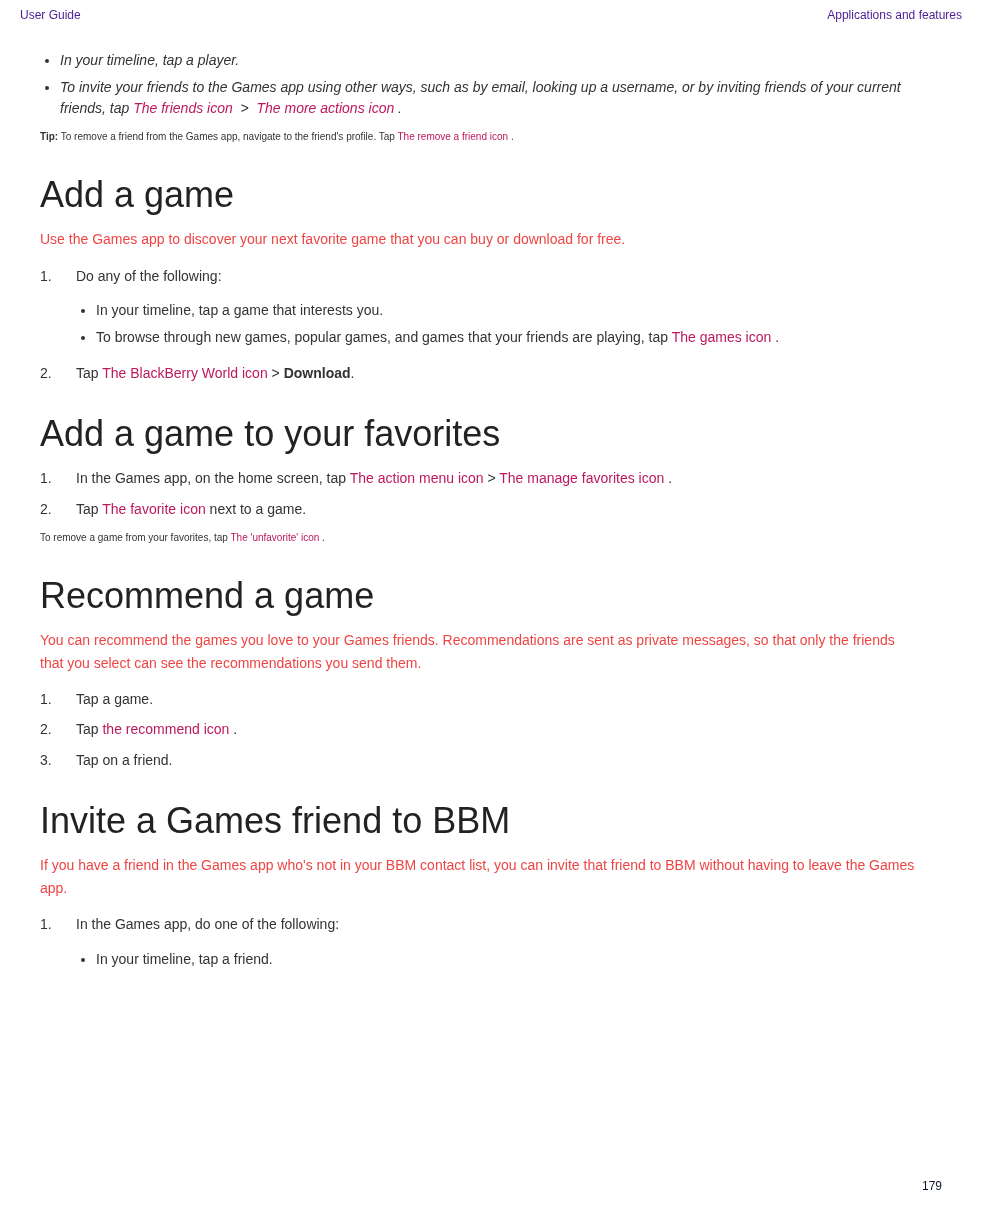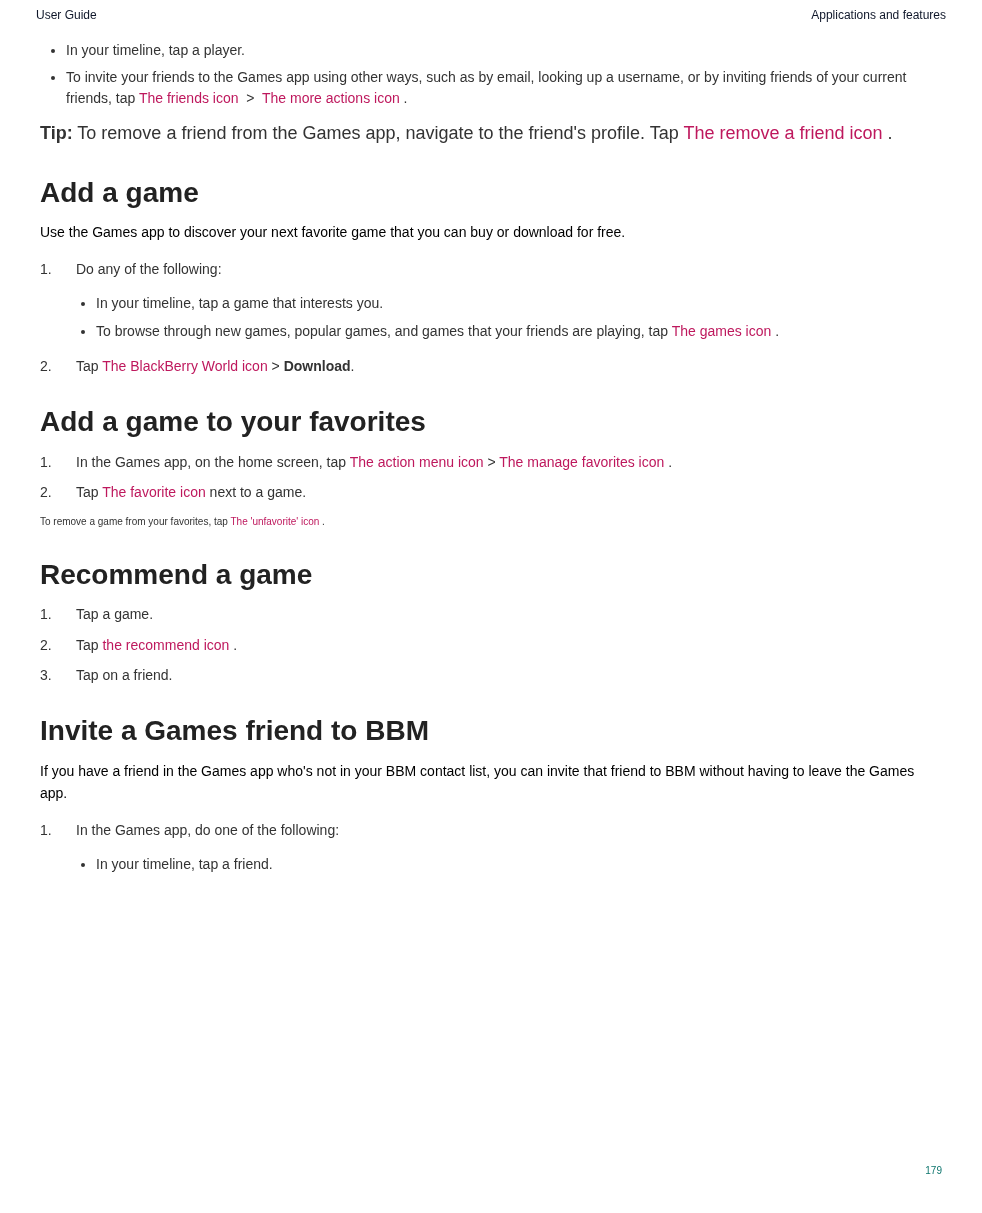--- a/index.html
+++ b/index.html
@@ -14,66 +14,68 @@
       color: #333;
       background: #fff;
       width: 982px;
       min-height: 1213px;
       position: relative;
     }
 
     .page-header {
       display: flex;
       justify-content: space-between;
-      padding: 8px 36px;
+      padding: 8px 20px;
       font-size: 12px;
-      color: #0f172a;
+      color: #4c1d95;
       border-bottom: none;
+      margin-bottom: 10px;
     }
 
     .content {
       padding: 10px 40px 40px 40px;
       max-width: 960px;
     }
 
     .bullet-list {
       list-style: disc;
-      margin-left: 26px;
+      margin-left: 20px;
       margin-bottom: 10px;
+      font-style: italic;
     }
 
     .bullet-list li {
       margin-bottom: 6px;
       line-height: 1.5;
     }
 
     .tip-para {
-      font-size: 18px;
+      font-size: 10px;
       line-height: 1.6;
       margin-bottom: 8px;
     }
 
     .tip-para strong {
       font-weight: bold;
     }
 
     .section-title {
-      font-size: 28px;
-      font-weight: 700;
+      font-size: 36px;
+      font-weight: 400;
       color: #222;
       margin-top: 28px;
       margin-bottom: 12px;
       line-height: 1.2;
     }
 
     .section-intro {
       font-size: 14px;
       line-height: 1.6;
       margin-bottom: 14px;
-      color: #000000;
+      color: #ef4444;
     }
 
     .numbered-list {
       list-style: none;
       margin-left: 0;
       margin-bottom: 10px;
     }
 
     .numbered-list > li {
       display: flex;
@@ -109,24 +111,24 @@
     }
 
     .note-para {
       font-size: 10px;
       line-height: 1.6;
       margin-bottom: 6px;
     }
 
     .page-footer {
       position: absolute;
-      bottom: 37px;
+      bottom: 20px;
       right: 40px;
-      font-size: 10px;
-      color: #0f766e;
+      font-size: 12px;
+      color: #0f172a;
     }
   </style>
 </head>
 <body>
 
 <div class="page-header">
   <span>User Guide</span>
   <span>Applications and features</span>
 </div>
 
@@ -184,20 +186,21 @@
         <span>Tap </span><span class="inline-link">The favorite icon</span><span> next to a game.</span>
       </div>
     </li>
   </ol>
 
   <p class="note-para">
     <span>To remove a game from your favorites, tap </span><span class="inline-link">The 'unfavorite' icon</span><span> .</span>
   </p>
 
   <h2 class="section-title">Recommend a game</h2>
+  <p class="section-intro">You can recommend the games you love to your Games friends. Recommendations are sent as private messages, so that only the friends that you select can see the recommendations you send them.</p>
 
   <ol class="numbered-list">
     <li>
       <span class="num">1.</span>
       <div class="content-text">
         <span>Tap a game.</span>
       </div>
     </li>
     <li>
       <span class="num">2.</span>

